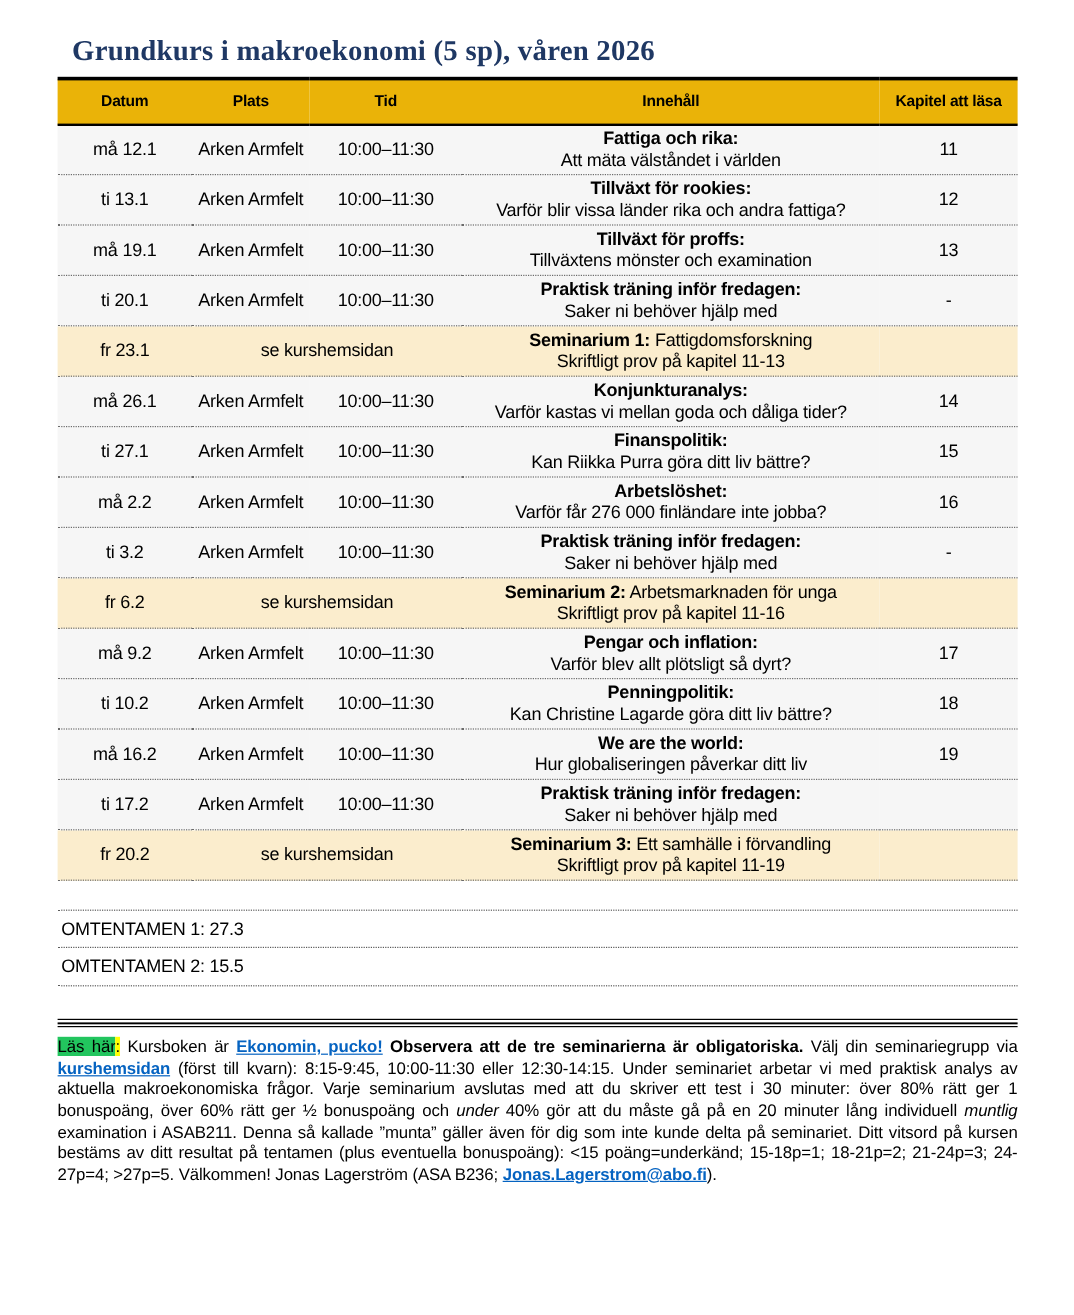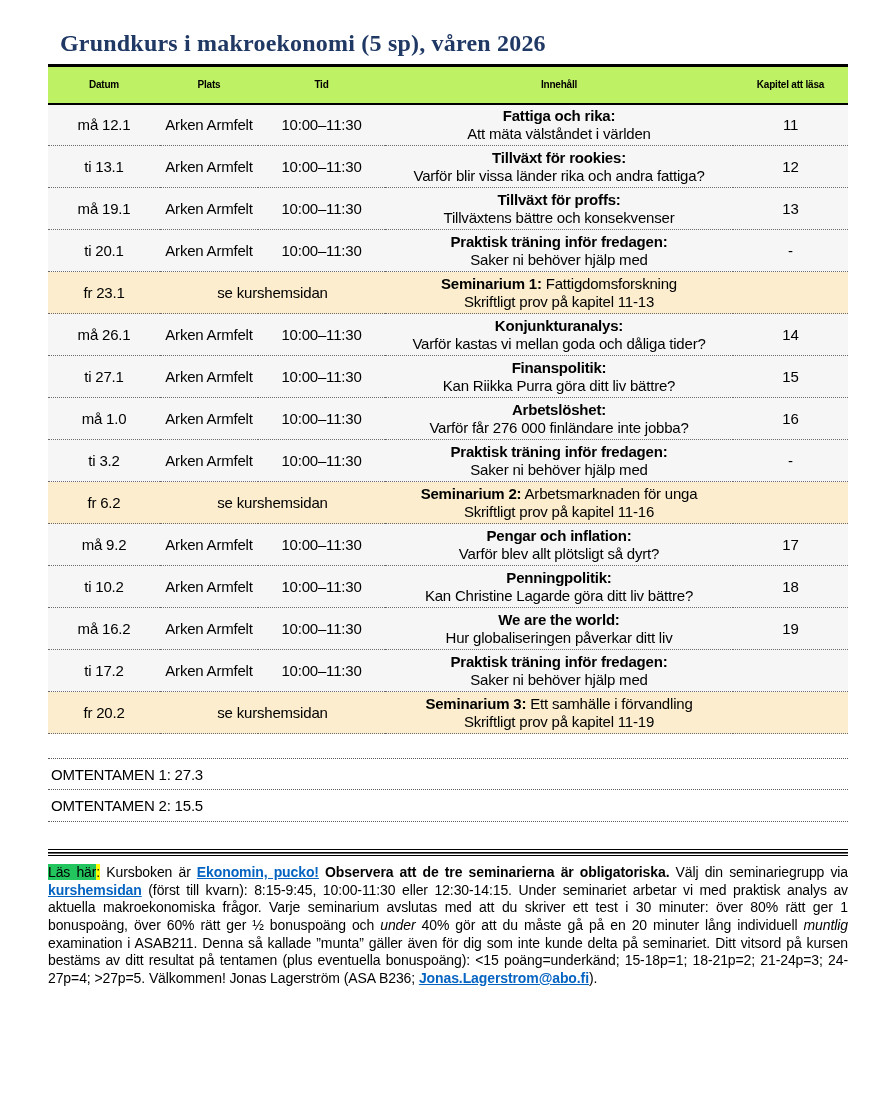--- a/index.html
+++ b/index.html
@@ -15,22 +15,22 @@
     font-size:24px; color:#1F3864; margin-left:12px; margin-bottom:7px;
     letter-spacing:0.2px;
   }
 
   table.schedule { width:800px; border-collapse:collapse; table-layout:fixed; letter-spacing:-0.2px; }
   table.schedule { border-top:3px solid #000; }
   col.c-datum{width:112px} col.c-plats{width:98px} col.c-tid{width:127px}
   col.c-inne{width:348px} col.c-kap{width:115px}
 
   thead th {
-    border-bottom:2.5px solid #000; background:#bef264;
-    font-size:10px; font-weight:bold; text-align:center;
+    border-bottom:2.5px solid #000; background:#eab308;
+    font-size:13px; font-weight:bold; text-align:center;
     padding:5px 10px; line-height:1.12; vertical-align:middle; height:38px;
   }
   tbody td {
     background:#F6F6F6; border-bottom:1px dotted #6b6b6b;
     font-size:15px; text-align:center; vertical-align:middle;
     height:42px; padding:2px 4px; line-height:1.2;
   }
   tr.seminar td { background:#FBEDCD; }
   .c-line1 { font-weight:bold; }
   .c-line1 .rest { font-weight:normal; }
@@ -105,21 +105,21 @@
     </td>
     <td>12</td>
   </tr>
 
   <tr>
     <td>må 19.1</td>
     <td>Arken Armfelt</td>
     <td>10:00–11:30</td>
     <td>
       <div class="c-line1"><span class="main">Tillväxt för proffs:</span><span class="rest"></span></div>
-      <div class="c-line2">Tillväxtens bättre och konsekvenser</div>
+      <div class="c-line2">Tillväxtens mönster och examination</div>
     </td>
     <td>13</td>
   </tr>
 
   <tr>
     <td>ti 20.1</td>
     <td>Arken Armfelt</td>
     <td>10:00–11:30</td>
     <td>
       <div class="c-line1"><span class="main">Praktisk träning inför fredagen:</span><span class="rest"></span></div>
@@ -155,21 +155,21 @@
     <td>Arken Armfelt</td>
     <td>10:00–11:30</td>
     <td>
       <div class="c-line1"><span class="main">Finanspolitik:</span><span class="rest"></span></div>
       <div class="c-line2">Kan Riikka Purra göra ditt liv bättre?</div>
     </td>
     <td>15</td>
   </tr>
 
   <tr>
-    <td>må 1.0</td>
+    <td>må 2.2</td>
     <td>Arken Armfelt</td>
     <td>10:00–11:30</td>
     <td>
       <div class="c-line1"><span class="main">Arbetslöshet:</span><span class="rest"></span></div>
       <div class="c-line2">Varför får 276 000 finländare inte jobba?</div>
     </td>
     <td>16</td>
   </tr>
 
   <tr>

